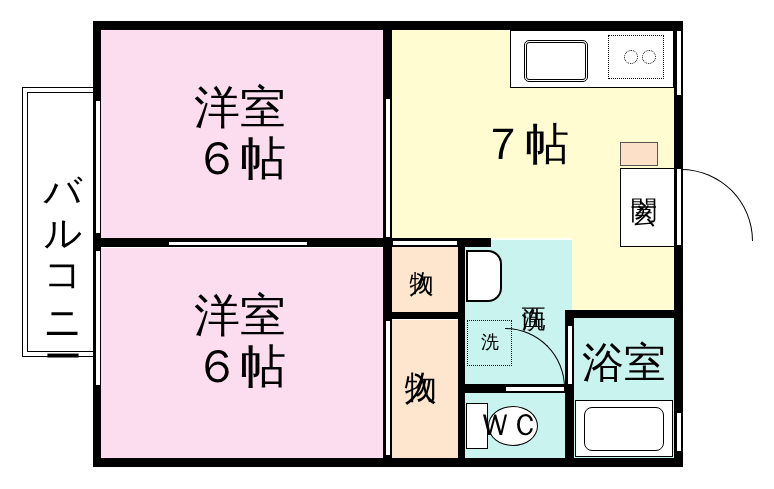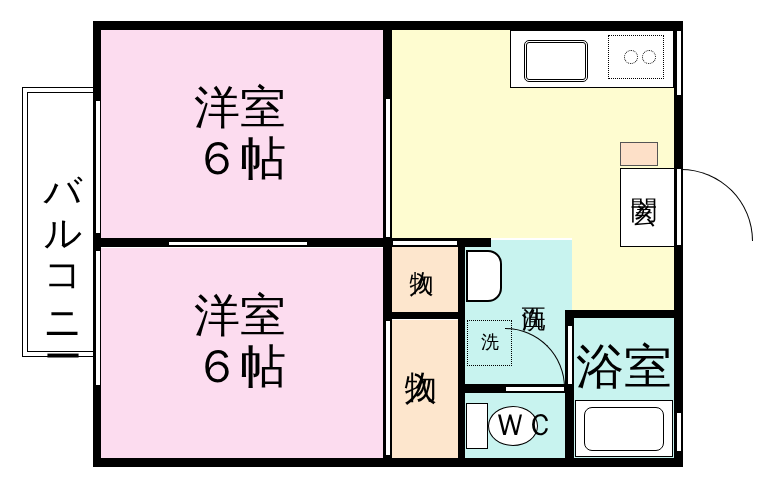--- a/index.html
+++ b/index.html
@@ -27,20 +27,21 @@
 
 <div class="room" style="left:100px;top:248px;width:283px;height:217px;background:#fcdcef;"></div>
 <div class="lbl" style="left:140px;top:290px;width:200px;font-size:46px;">
   <div>洋室</div>
   <div>６帖</div>
 </div>
 
 <div class="room" style="left:392px;top:29px;width:282px;height:209px;background:#fefcd0;"></div>
 <div class="room" style="left:572px;top:238px;width:102px;height:80px;background:#fefcd0;"></div>
 <div class="lbl" style="left:460px;top:120px;width:130px;font-size:44px;">
+  <div>７帖</div>
 </div>
 
 <div class="abs" style="left:510px;top:30px;width:164px;height:58px;background:#fff;border:1px solid #000;box-sizing:border-box;"></div>
 <div class="abs" style="left:524px;top:40px;width:64px;height:42px;border:3px double #000;border-radius:5px;box-sizing:border-box;"></div>
 <div class="abs" style="left:608px;top:35px;width:56px;height:44px;border:1px dotted #000;box-sizing:border-box;"></div>
 <div class="abs" style="left:624px;top:50px;width:12px;height:12px;border:1px dotted #000;border-radius:50%;"></div>
 <div class="abs" style="left:642px;top:50px;width:12px;height:12px;border:1px dotted #000;border-radius:50%;"></div>
 <div class="abs" style="left:620px;top:142px;width:38px;height:24px;background:#fde0c8;border:1px solid #555;box-sizing:border-box;"></div>
 
 <div class="abs" style="left:620px;top:168px;width:56px;height:79px;border:1px solid #000;background:#fff;box-sizing:border-box;"></div>
@@ -55,24 +56,24 @@
 <div class="room" style="left:465px;top:240px;width:107px;height:148px;background:#c8f3ef;"></div>
 <div class="abs" style="left:466px;top:250px;width:36px;height:52px;background:#fff;border:2px solid #000;border-radius:0 14px 14px 0;box-sizing:border-box;"></div>
 <div class="abs" style="left:467px;top:320px;width:45px;height:46px;border:1px dotted #000;box-sizing:border-box;"></div>
 <div class="lbl" style="left:470px;top:332px;width:40px;font-size:18px;">洗</div>
 <div class="lbl vert" style="left:520px;top:288px;font-size:24px;">洗面</div>
 <div class="abs" style="left:505px;top:328px;width:60px;height:60px;border-top:1px solid #000;border-right:1px solid #000;border-top-right-radius:60px;box-sizing:border-box;"></div>
 
 <div class="room" style="left:465px;top:393px;width:100px;height:72px;background:#c8f3ef;"></div>
 <div class="abs" style="left:466px;top:403px;width:22px;height:46px;background:#fff;border:1px solid #000;box-sizing:border-box;"></div>
 <div class="abs" style="left:488px;top:406px;width:50px;height:40px;background:#fff;border:1px solid #000;border-radius:50%;box-sizing:border-box;"></div>
-<div class="lbl" style="left:490px;top:408px;width:70px;font-size:30px;">ＷＣ</div>
+<div class="lbl" style="left:470px;top:408px;width:70px;font-size:30px;text-align:right;">ＷＣ</div>
 
 <div class="room" style="left:574px;top:318px;width:100px;height:147px;background:#c8f3ef;"></div>
-<div class="lbl" style="left:576px;top:340px;width:96px;font-size:48px;">浴室</div>
+<div class="lbl" style="left:576px;top:340px;width:96px;font-size:42px;">浴室</div>
 <div class="abs" style="left:575px;top:400px;width:98px;height:57px;background:#fff;border:1px solid #000;box-sizing:border-box;"></div>
 <div class="abs" style="left:584px;top:407px;width:80px;height:44px;border:1px solid #000;border-radius:8px;box-sizing:border-box;"></div>
 
 <div class="wall" style="left:93px;top:21px;width:590px;height:9px;"></div>
 <div class="wall" style="left:93px;top:458px;width:590px;height:9px;"></div>
 <div class="wall" style="left:93px;top:21px;width:8px;height:446px;"></div>
 <div class="wall" style="left:674px;top:21px;width:9px;height:446px;"></div>
 <div class="wall" style="left:383px;top:21px;width:9px;height:446px;"></div>
 <div class="wall" style="left:93px;top:238px;width:297px;height:9px;"></div>
 <div class="wall" style="left:383px;top:238px;width:108px;height:9px;"></div>

